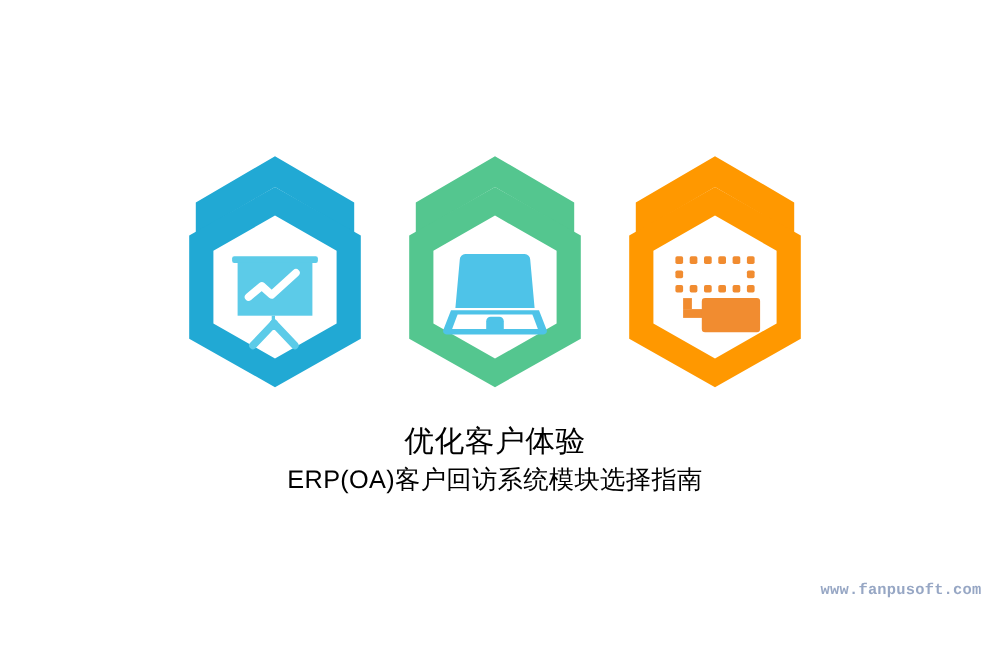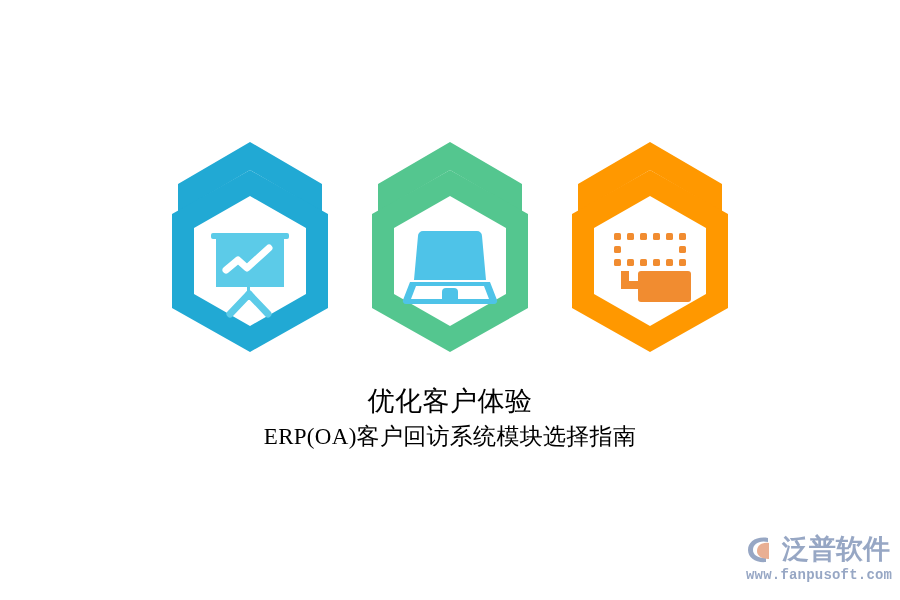--- a/index.html
+++ b/index.html
@@ -49,21 +49,20 @@
 
   
   .caption {
     position: absolute;
     left: 0;
     top: 386px;
     width: 900px;
     text-align: center;
     color: #000000;
     line-height: 1.18;
-    font-family: Liberation Serif, serif;
   }
   .caption-line-1 {
     font-size: 27px;
     letter-spacing: 0.5px;
     display: block;
   }
   .caption-line-2 {
     font-size: 23px;
     letter-spacing: 0.3px;
     display: block;
@@ -194,25 +193,16 @@
     </div>
 
   </div>
 
   <div class="caption" style="color: rgb(0, 0, 0);">
     <span class="caption-line-1">优化客户体验</span>
     <span class="caption-line-2">ERP(OA)客户回访系统模块选择指南</span>
   </div>
 
   <div class="watermark">
-    <div class="wm-row">
-      <span class="wm-mark">
-        <svg width="34" height="32" viewBox="0 0 34 32" xmlns="http://www.w3.org/2000/svg" aria-hidden="true">
-          <path d="M22 5 C10 3 2 9 2 17 C2 25 10 30 20 29 L20 25 C12 25 7 22 7 17 C7 11 13 7 22 9 Z" fill="#8fa0c0"></path>
-          <path d="M23 10 C15 9 11 13 11 18 C11 23 16 26 22 26 L23 26 Z" fill="#e8a98a"></path>
-        </svg>
-      </span>
-      <span class="wm-cn" style="color: rgb(143, 160, 192);">泛普软件</span>
-    </div>
     <div class="wm-url" style="color: rgb(143, 160, 192);">www.fanpusoft.com</div>
   </div>
 
 </div>
 
 </body></html>

